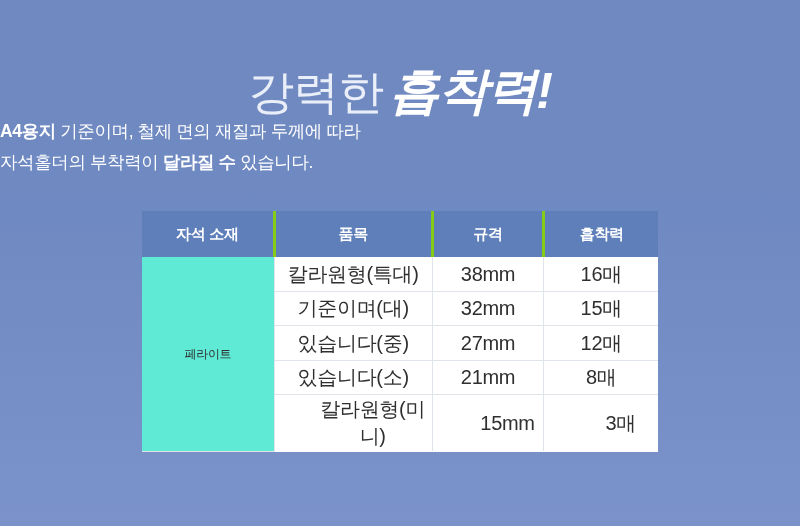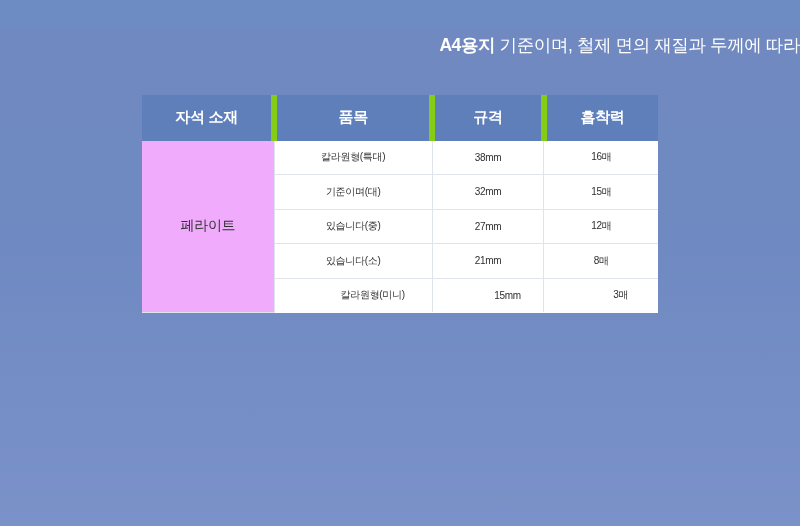--- a/index.html
+++ b/index.html
@@ -33,22 +33,21 @@
   }
   .headline .h-bold {
     font-size: 50px;
     font-weight: 700;
     color: #ffffff;
     letter-spacing: -1px;
     font-style: italic;
     margin-left: 6px;
   }
   .subtext {
-    text-align: right;
-    margin-top: 30px;
+    text-align: left;
     color: #ffffff;
     font-size: 17.5px;
     line-height: 1.75;
     letter-spacing: -0.4px;
   }
   .subtext .strong {
     font-weight: 700;
   }
   .table-wrap {
     margin: 34px auto 0;
@@ -59,63 +58,69 @@
     border-collapse: collapse;
     background: #ffffff;
     table-layout: fixed;
   }
   table.spec thead th {
     background: #5f7fbb;
     color: #ffffff;
     font-size: 15px;
     font-weight: 700;
     height: 44px;
-    border-right: 6px solid #84cc16;
+    border-right: 3px solid #84cc16;
     letter-spacing: -0.3px;
   }
   table.spec thead th:last-child {
     border-right: none;
   }
   table.spec tbody td {
     height: 31.5px;
     text-align: center;
-    font-size: 10px;
+    font-size: 20px;
     color: #2f2f2f;
     border-bottom: 1px solid #dfe3ea;
     border-right: 1px solid #dfe3ea;
     letter-spacing: -0.3px;
     background: #ffffff;
   }
   table.spec tbody tr:last-child td {
     border-bottom: none;
     padding-left: 40px;
   }
   table.spec tbody td:last-child {
     border-right: none;
   }
   table.spec tbody td.material {
-    background: #f0abfc;
-    font-size: 14px;
+    background: #5eead4;
+    font-size: 12px;
     color: #2f2f2f;
     vertical-align: middle;
   }
   .col-1 { width: 130px; }
   .col-2 { width: 155px; }
   .col-3 { width: 110px; }
   .col-4 { width: 112px; }
 </style>
 </head>
 <body>
 
 <div class="page">
 
+  <div class="headline">
+    <span class="h-light">강력한</span><span class="h-bold">흡착력!</span>
+  </div>
 
   <div class="subtext">
     <div>
       <span class="strong">A4용지</span><span> 기준이며, 철제 면의 재질과 두께에 따라</span>
+    </div>
+    <div>
+      <span>자석홀더의 부착력이 </span><span class="strong">달라질 수</span><span> 있습니다.</span>
     </div>
   </div>
 
   <div class="table-wrap">
     <table class="spec">
       <colgroup>
         <col class="col-1">
         <col class="col-2">
         <col class="col-3">
         <col class="col-4">

